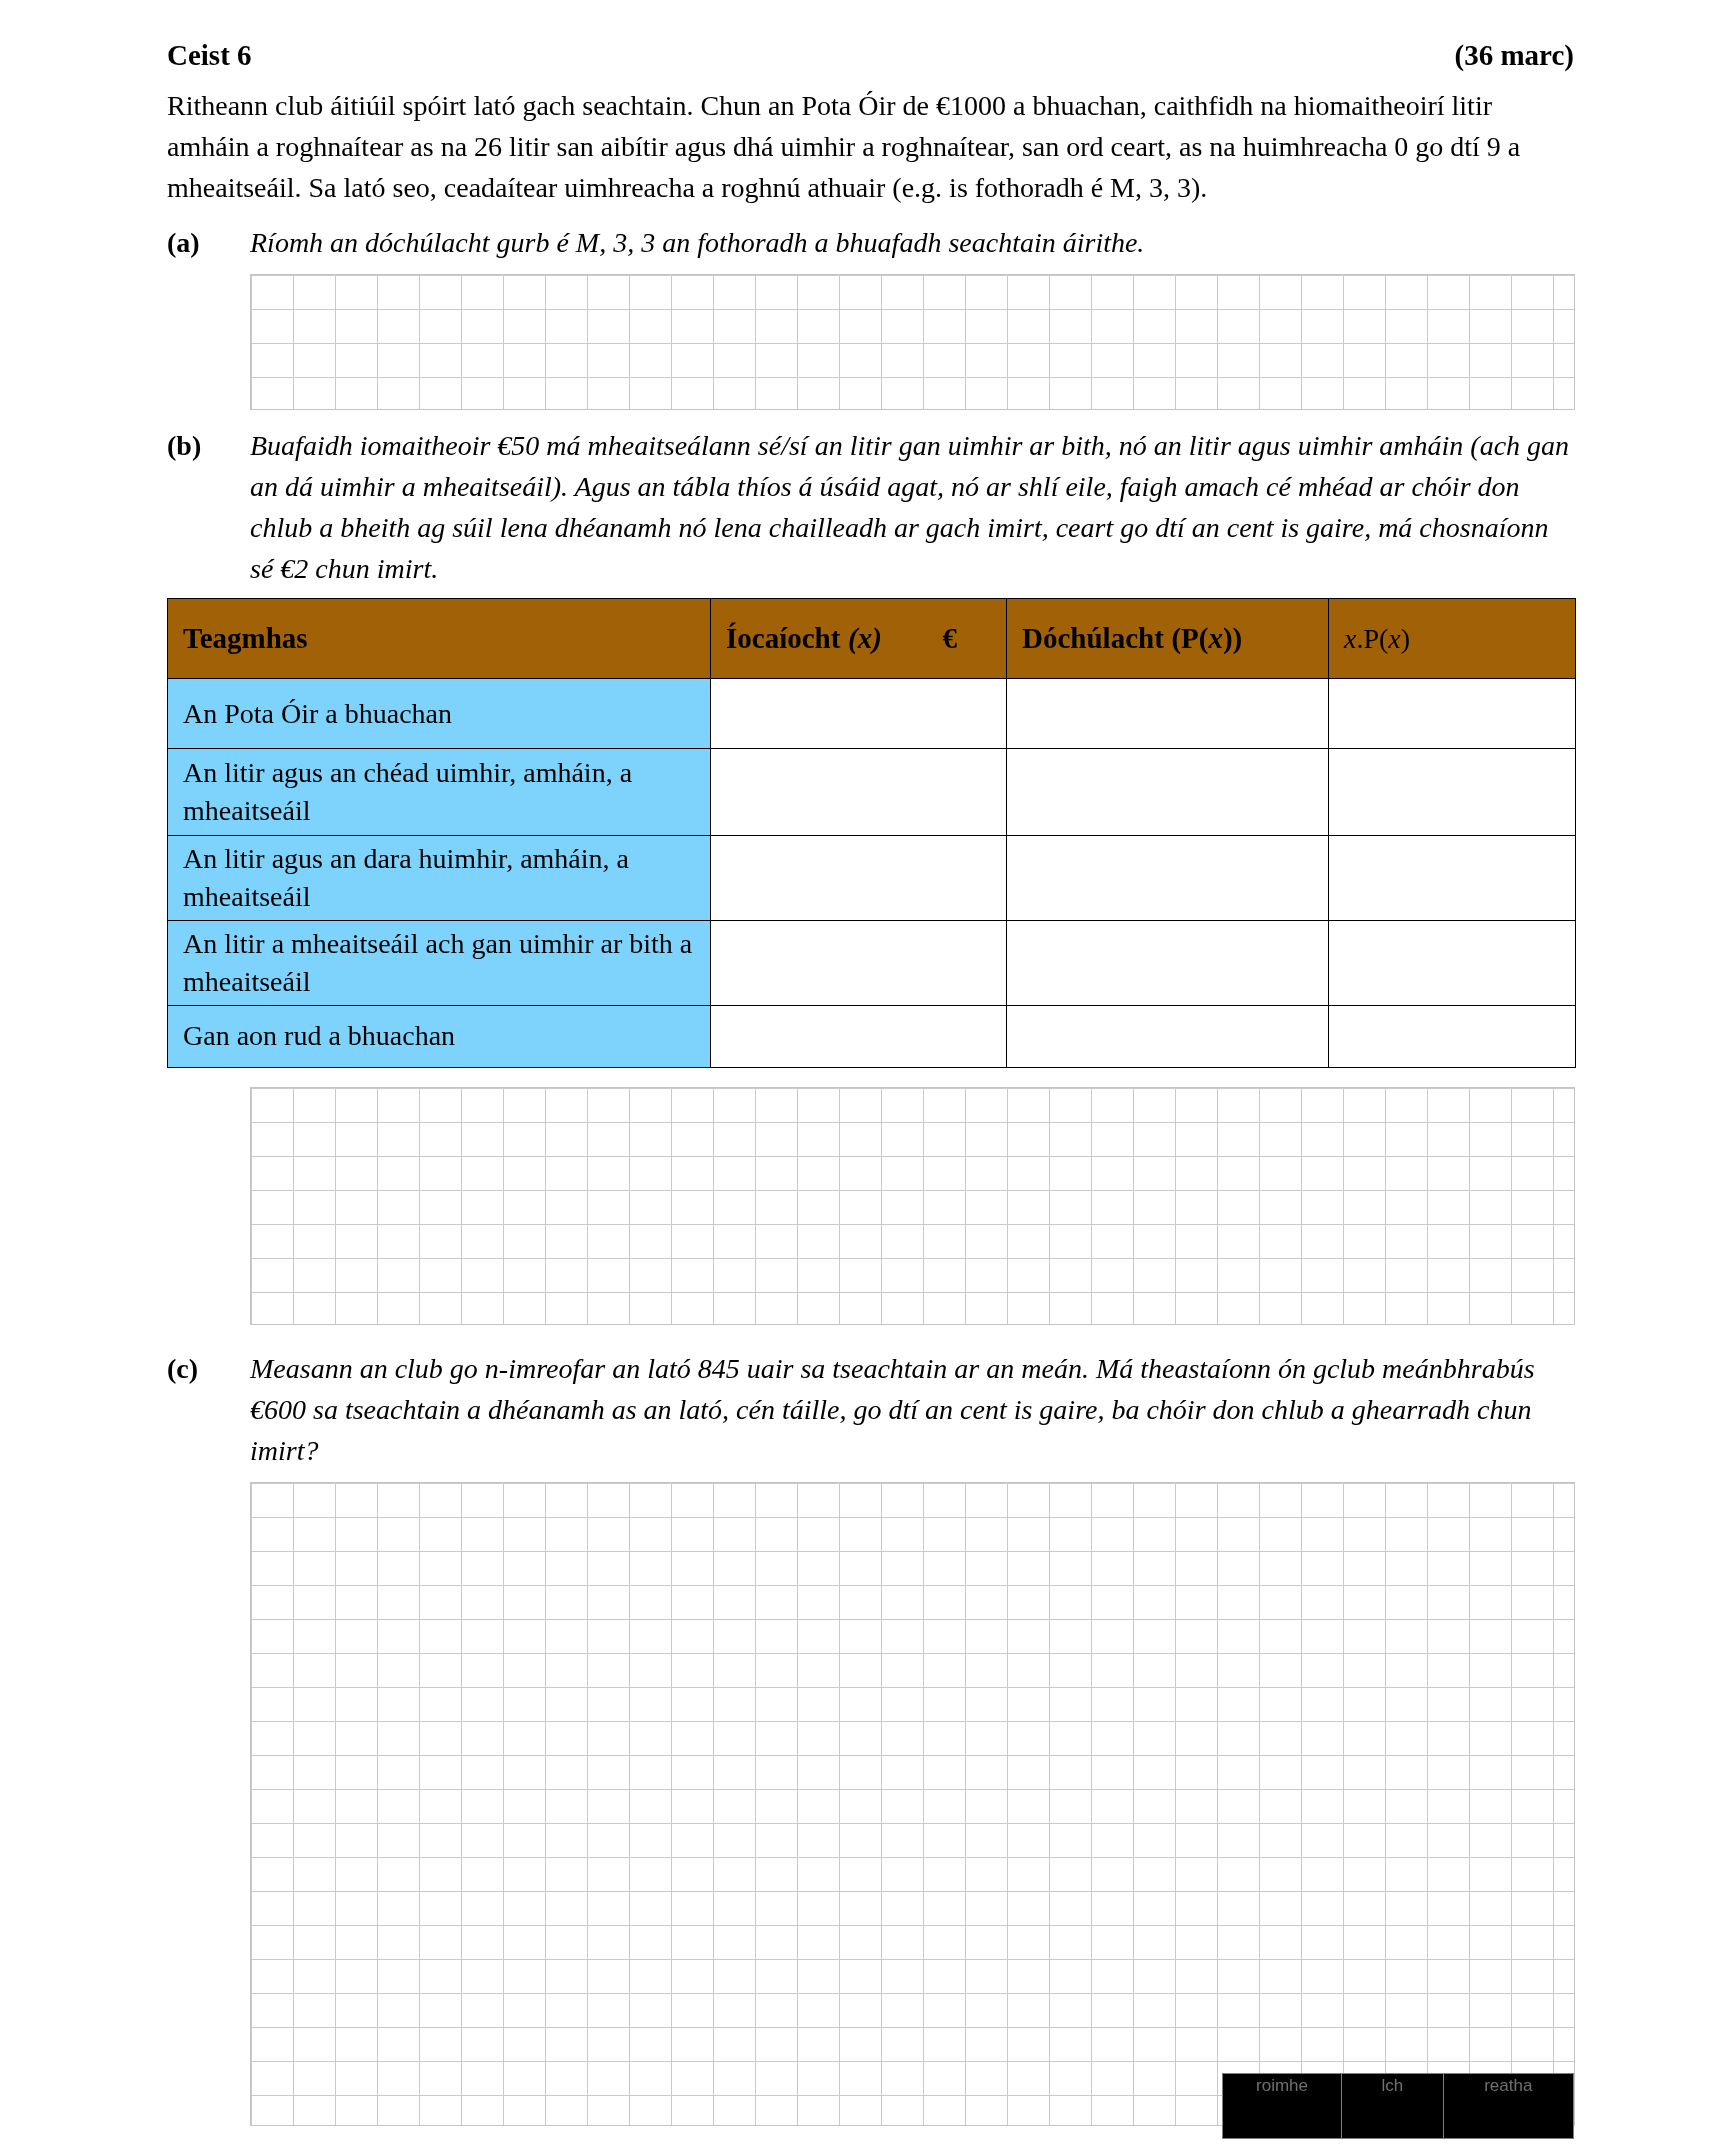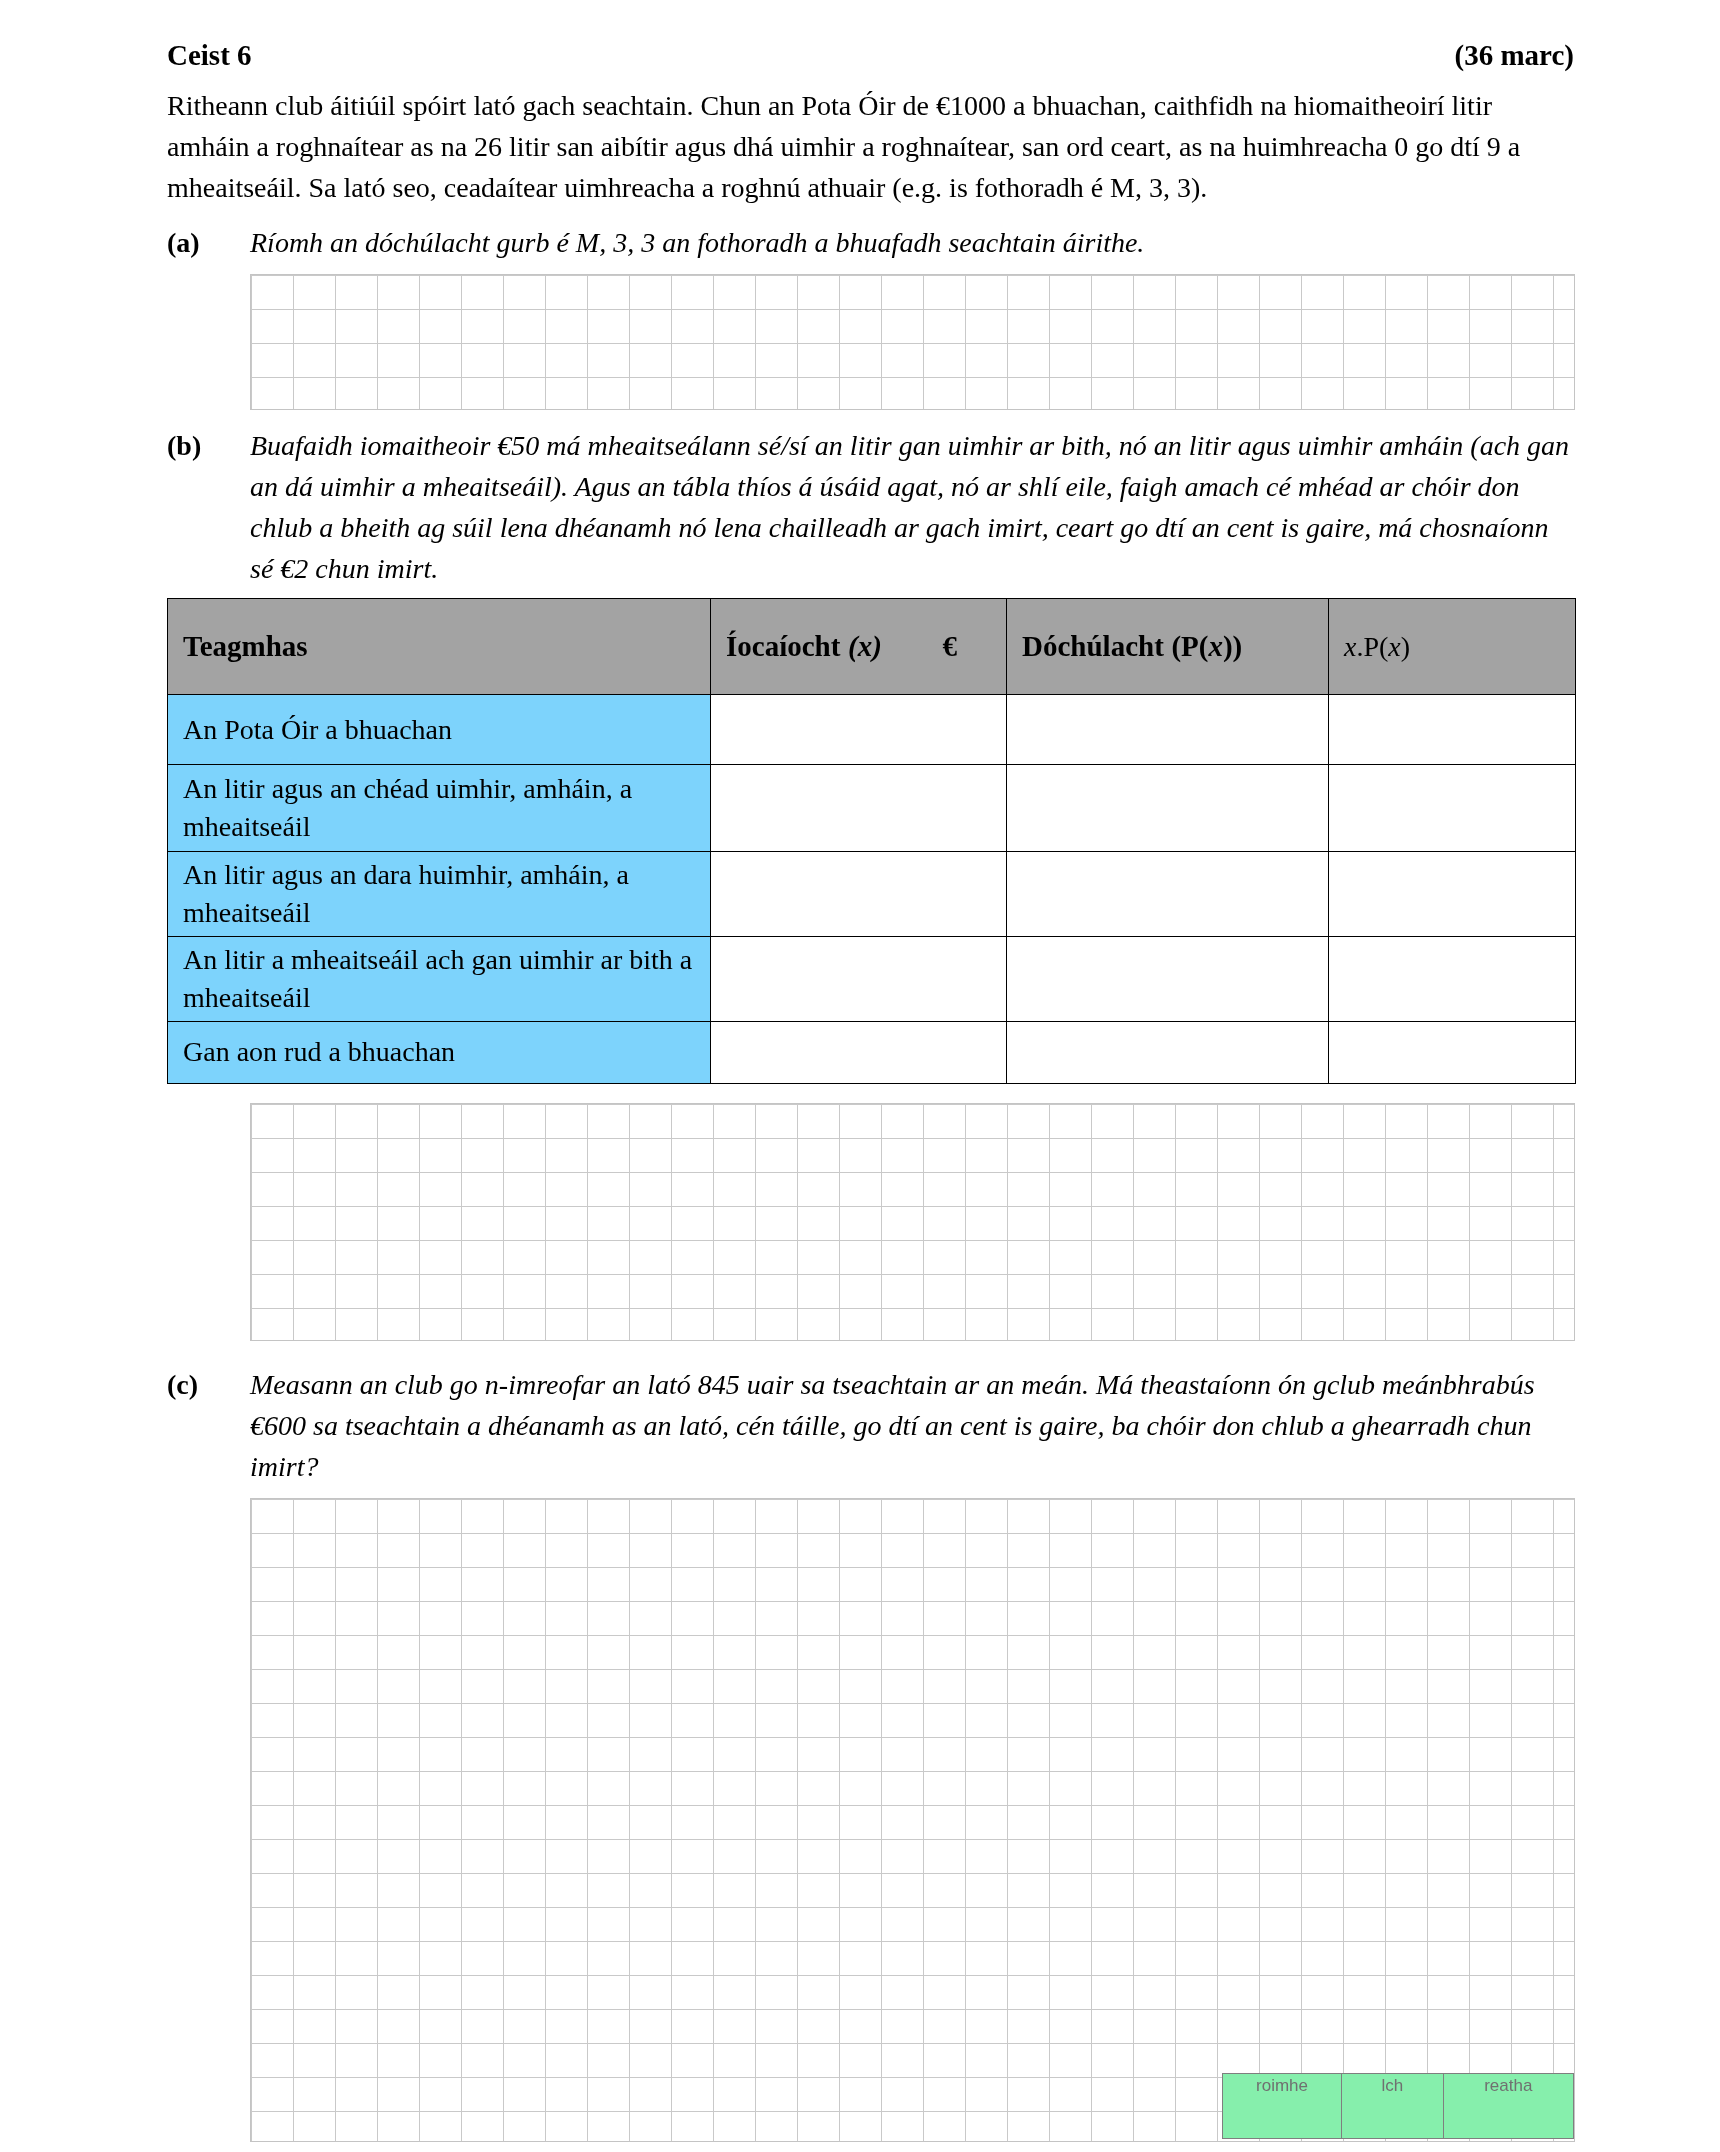--- a/index.html
+++ b/index.html
@@ -59,24 +59,24 @@
     border-collapse: collapse;
     width: 1408px;
     margin-top: 9.5px;
     table-layout: fixed;
   }
   .prob th, .prob td {
     border: 1.9px solid #000000;
     box-sizing: border-box;
   }
   .prob th {
-    background: #a3a3a3;
+    background: #a16207;
     text-align: left;
     font-size: 29px;
-    height: 96px;
+    height: 80px;
     vertical-align: middle;
     padding: 0 15px;
     font-weight: bold;
   }
   .prob th.xpx-head { font-weight: normal; font-size: 28px; }
   .head-flex { display: flex; align-items: flex-end; }
   .var { font-style: italic; }
   .paren-group { margin-left: 7.6px; }
   .euro { margin-left: auto; margin-right: 34px; }
   .prob td.label-cell {
@@ -88,21 +88,21 @@
   }
   .prob td.answer-cell { background: #ffffff; }
 
   .pagefoot {
     position: absolute;
     right: 146px;
     bottom: 13.2px;
     width: 352px;
     height: 66px;
     box-sizing: border-box;
-    background: #86efac;
+    background: #000000;
     border: 1.9px solid #7f7f7f;
     display: flex;
     font-family: "Liberation Sans", sans-serif;
     font-size: 17px;
     color: #707070;
   }
   .pagefoot .cell {
     box-sizing: border-box;
     display: flex;
     justify-content: center;

